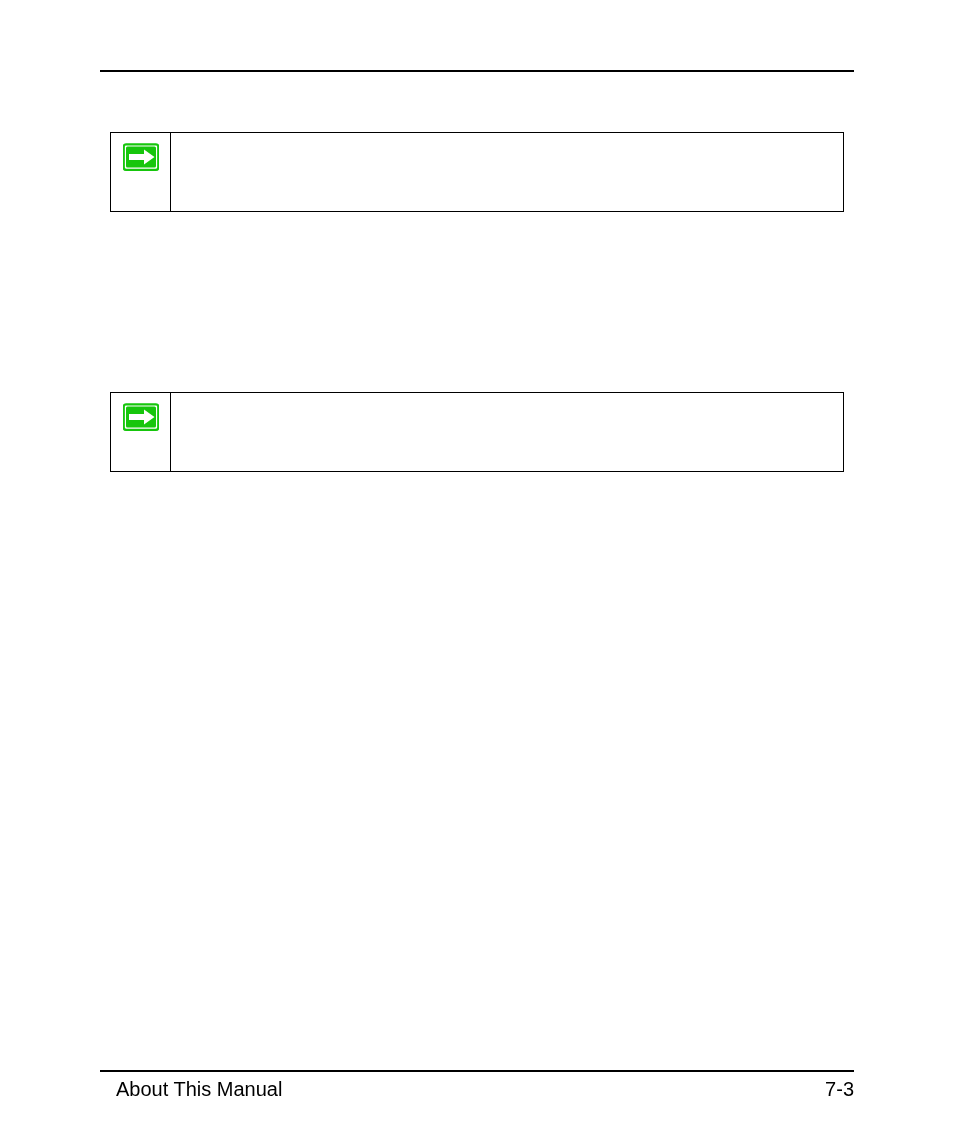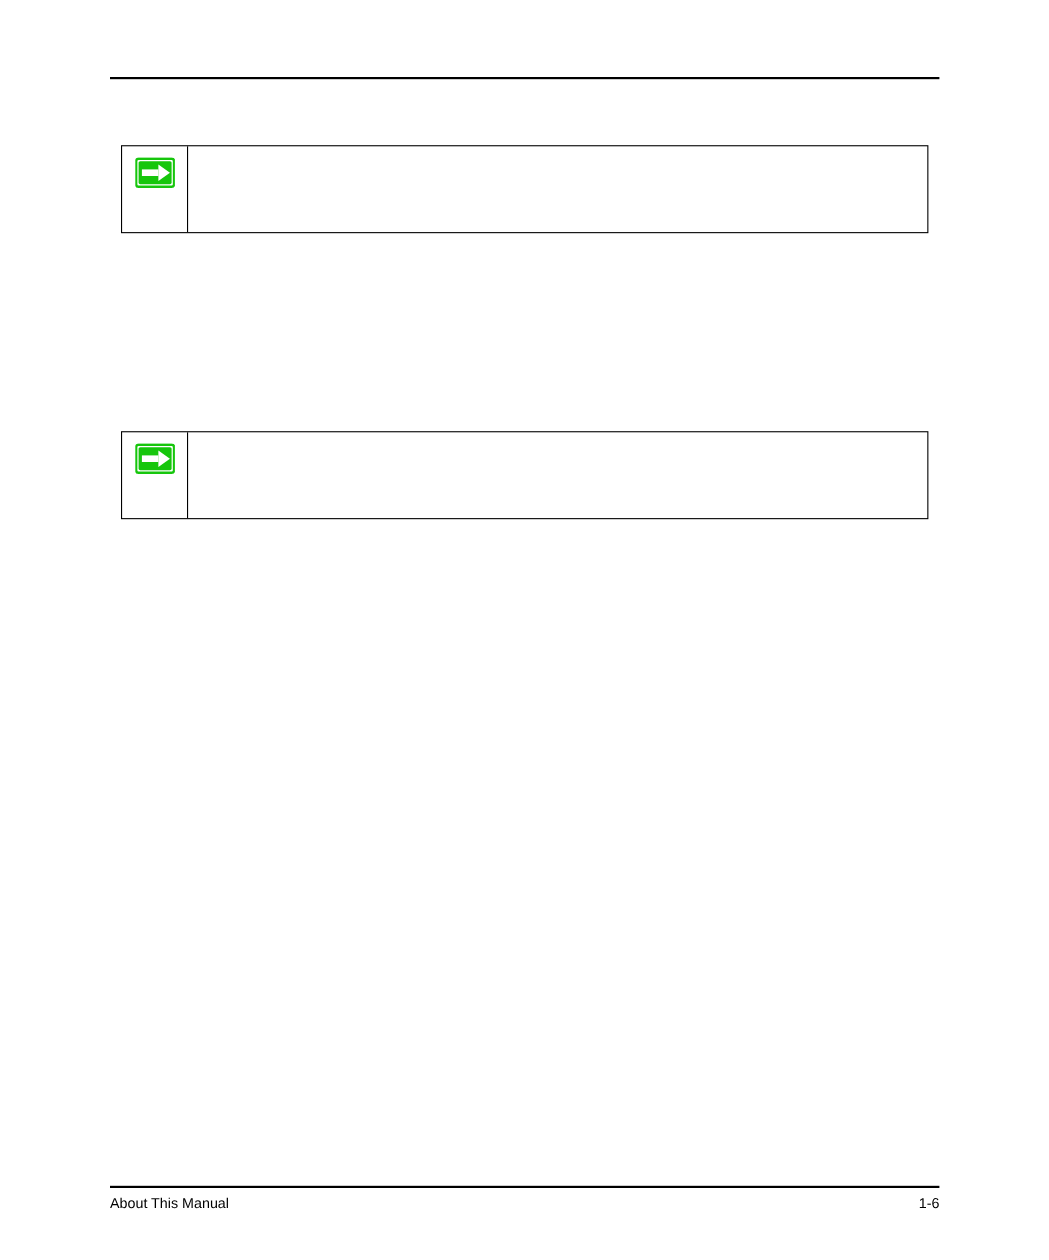--- a/index.html
+++ b/index.html
@@ -46,21 +46,22 @@
     right: 100px;
     bottom: 44px;
   }
   .footer-rule {
     border-top: 2px solid #000;
     margin-bottom: 6px;
   }
   .footer-row {
     display: flex;
     justify-content: space-between;
-    font-size: 13px;
+    font-size: 20px;
+    margin-left: 16px;
   }
 </style>
 </head>
 <body>
 
 <div class="page">
   <div class="top-rule"></div>
 
   <div class="note-box">
     <div class="note-icon-cell">
@@ -85,16 +86,16 @@
         <polygon points="28,8 42,18 28,28" fill="#fff"></polygon>
       </svg>
     </div>
     <div class="note-text-cell"></div>
   </div>
 
   <div class="footer">
     <div class="footer-rule"></div>
     <div class="footer-row">
       <span>About This Manual</span>
-      <span>1-6</span>
+      <span>7-3</span>
     </div>
   </div>
 </div>
 
 </body></html>

